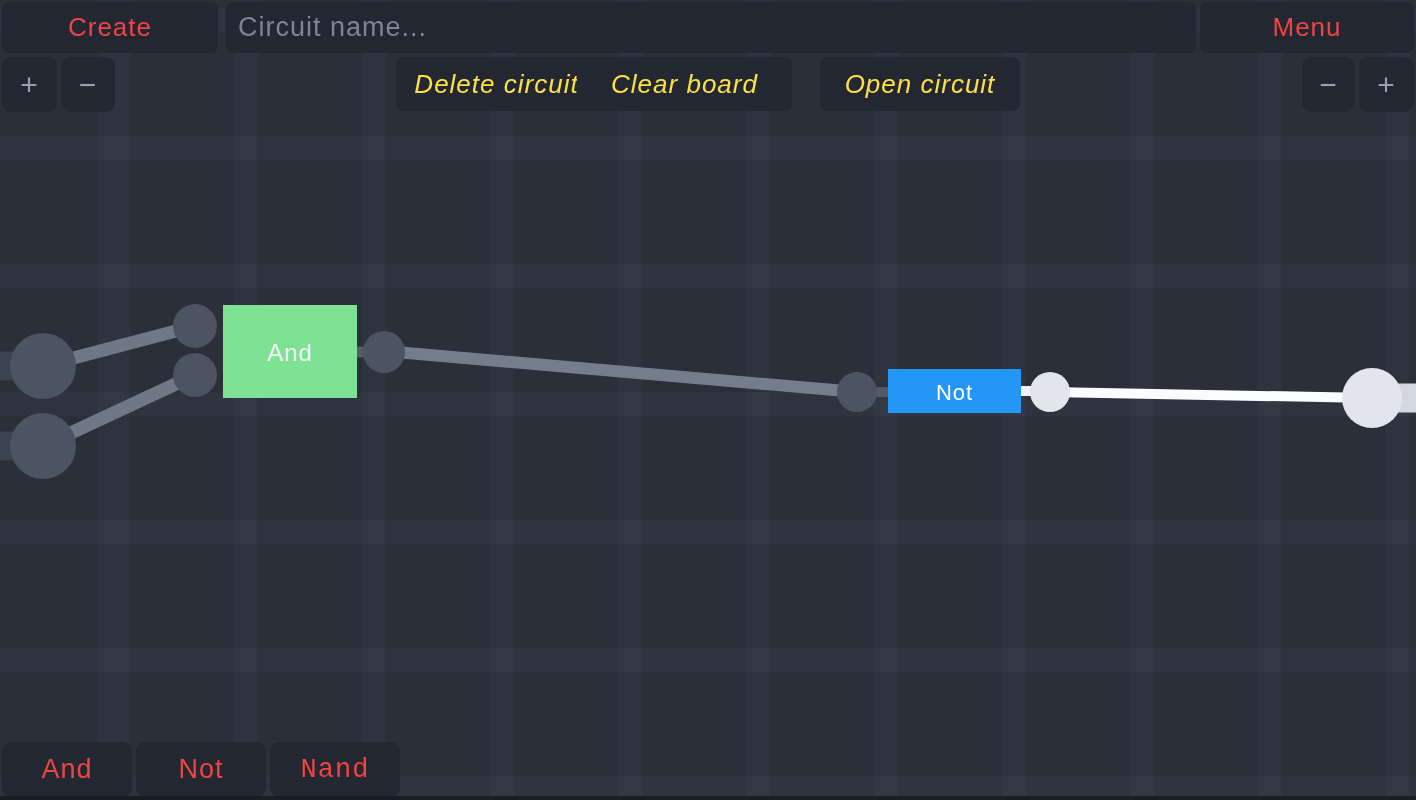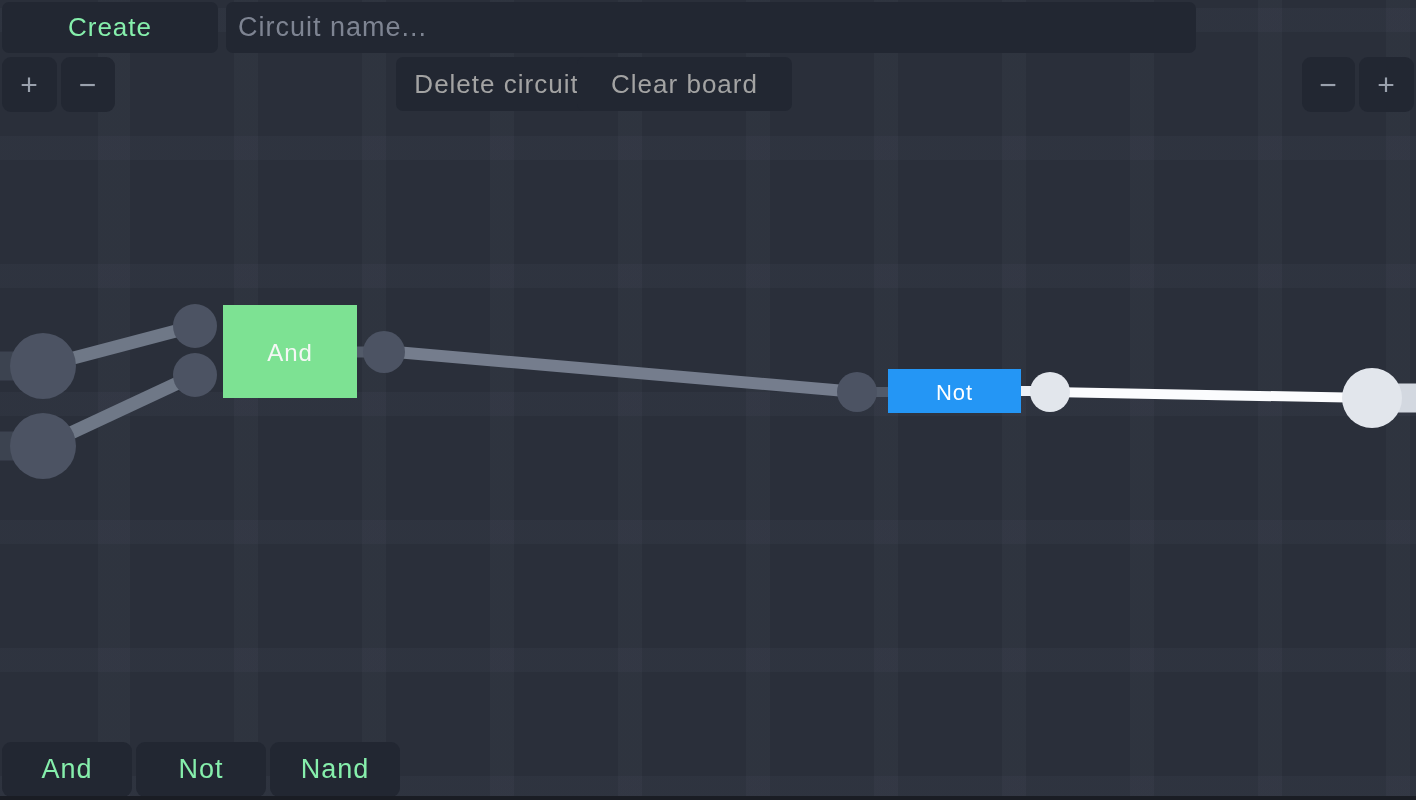--- a/index.html
+++ b/index.html
@@ -6,23 +6,23 @@
   #app{position:relative;width:1416px;height:800px;overflow:hidden;
        font-family:"Liberation Sans",sans-serif;}
   .canvas{position:absolute;inset:0;background-color:#2a2f3a;
     background-image:
       repeating-linear-gradient(90deg, rgba(180,195,225,0.030) 0 24px, rgba(0,0,0,0) 24px 128px),
       repeating-linear-gradient(0deg,  rgba(180,195,225,0.030) 0 24px, rgba(0,0,0,0) 24px 128px);
     background-position:106px 0, 0 0;}
   #circuit-svg{position:absolute;left:0;top:0;}
   #circuit-svg text{font-family:"Liberation Sans",sans-serif;font-weight:300;}
   .chip{position:absolute;background:#222732;border:none;border-radius:7px;
-        color:#86efac;font-family:"Liberation Sans",sans-serif;font-weight:300;
+        color:#ef4444;font-family:"Liberation Sans",sans-serif;font-weight:300;
         font-size:26px;letter-spacing:1px;text-align:center;padding:0;cursor:pointer;}
-  .chip.dim{color:#a3a3a3;}
+  .chip.dim{color:#fde047;font-style:italic;}
   .zoombtn{font-size:30px;color:#9aa1ad;border-radius:9px;}
   .name-input{position:absolute;background:#222732;border:none;border-radius:7px;
         color:#ef4444;font-family:"Liberation Sans",sans-serif;font-weight:300;
         font-size:27px;letter-spacing:1px;padding:0 0 0 12px;outline:none;}
   .name-input::placeholder{color:#7e8492;opacity:1;}
   .palette-btn{border-radius:9px;font-size:27px;}
   .bottom-strip{position:absolute;left:0;top:796px;width:1416px;height:4px;
         background:#1a1d24;}
   
   #btn-create{left:2px;top:2px;width:216px;height:51px;}
@@ -30,21 +30,21 @@
   #btn-menu{left:1200px;top:2px;width:214px;height:51px;}
   #btn-zoomin-l{left:2px;top:57px;width:55px;height:55px;}
   #btn-zoomout-l{left:61px;top:57px;width:54px;height:55px;}
   #btn-zoomout-r{left:1302px;top:57px;width:53px;height:55px;}
   #btn-zoomin-r{left:1359px;top:57px;width:55px;height:55px;}
   #btn-delete{left:396px;top:57px;width:201px;height:54px;}
   #btn-clear{left:577px;top:57px;width:215px;height:54px;}
   #btn-open{left:820px;top:57px;width:200px;height:54px;}
   #pal-0{left:2px;top:742px;width:130px;height:55px;}
   #pal-1{left:136px;top:742px;width:130px;height:55px;}
-  #pal-2{left:270px;top:742px;width:130px;height:55px;}
+  #pal-2{left:270px;top:742px;width:130px;height:55px;font-family:Liberation Mono, monospace;}
   #pal-3{left:404px;top:742px;width:130px;height:55px;}
 </style>
 </head>
 <body>
 
 <div id="app">
 
   <div class="canvas">
     <svg id="circuit-svg" width="1416" height="800" viewBox="0 0 1416 800">
         <line x1="0" y1="366" x2="44" y2="366" stroke="#3c4350" stroke-width="29"></line>
@@ -69,26 +69,28 @@
         <text x="290" y="352.5" fill="#f5f7f5" font-size="24" text-anchor="middle" dominant-baseline="central" letter-spacing="1">And</text>
         <rect x="888" y="369" width="133" height="44" fill="#2496f5"></rect>
         <text x="954.5" y="392" fill="#ffffff" font-size="22" text-anchor="middle" dominant-baseline="central" letter-spacing="1">Not</text>
       </svg>
   </div>
 
   <button class="chip" id="btn-create">Create</button>
 
   <input class="name-input" id="input-name" type="text" value="" placeholder="Circuit name..." style="">
 
+  <button class="chip" id="btn-menu">Menu</button>
 
   <button class="chip zoombtn" id="btn-zoomin-l">+</button>
   <button class="chip zoombtn" id="btn-zoomout-l">−</button>
 
   <button class="chip dim" id="btn-delete">Delete circuit</button>
   <button class="chip dim" id="btn-clear">Clear board</button>
+  <button class="chip dim" id="btn-open">Open circuit</button>
 
   <button class="chip zoombtn" id="btn-zoomout-r">−</button>
   <button class="chip zoombtn" id="btn-zoomin-r">+</button>
 
   <button class="chip palette-btn" id="pal-0">And</button>
   <button class="chip palette-btn" id="pal-1">Not</button>
   <button class="chip palette-btn" id="pal-2">Nand</button>
 
   <div class="bottom-strip"></div>
 </div>

